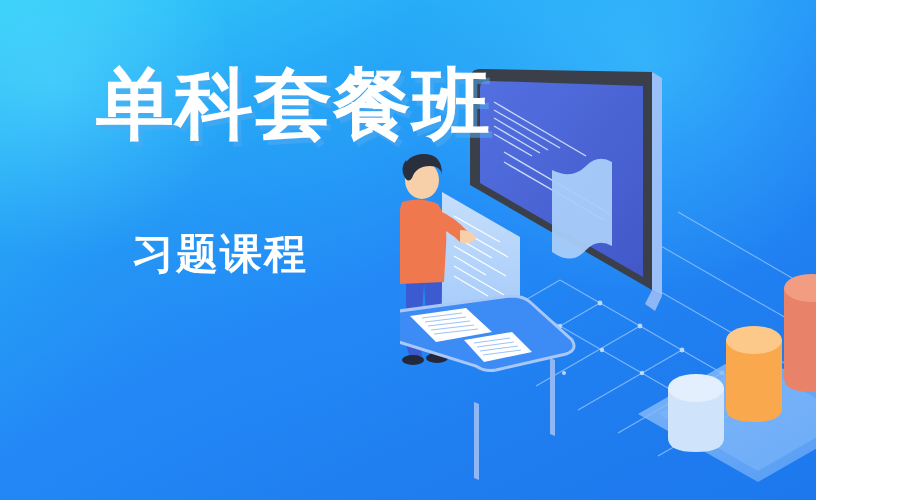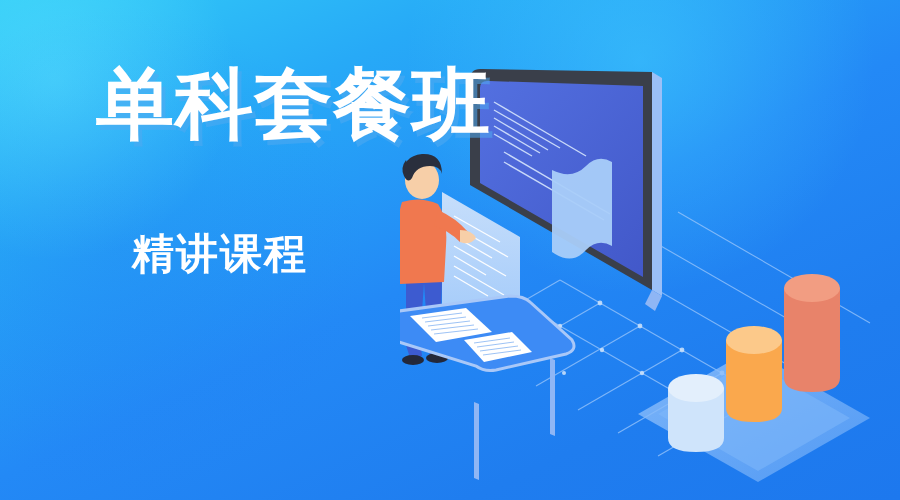--- a/index.html
+++ b/index.html
@@ -2,21 +2,21 @@
 <html><head>
 <meta charset="utf-8">
 <style>
   html, body {
     margin: 0;
     padding: 0;
     background: #ffffff;
   }
   #banner {
     position: relative;
-    width: 900px;
+    width: 816px;
     height: 500px;
     overflow: hidden;
     font-family: "Liberation Sans", "DejaVu Sans", sans-serif;
     
     background:
       radial-gradient(circle 340px at 120px 250px, rgba(32,120,240,0.22) 0%, rgba(32,120,240,0.0) 72%),
       radial-gradient(circle 240px at 55px 80px,  rgba(90,225,255,0.55) 0%, rgba(90,225,255,0.0) 75%),
       radial-gradient(circle 300px at 640px 60px, rgba(70,215,255,0.45) 0%, rgba(70,215,255,0.0) 78%),
       linear-gradient(155deg, #33cdf7 0%, #27aaf7 24%, #2389f6 52%, #1f7def 78%, #1d78ee 100%);
   }
@@ -234,16 +234,16 @@
         <g>
           <path d="M 384 248 L 384 338 Q 384 352 412 352 Q 440 352 440 338 L 440 248 Z" fill="#e8836a"></path>
           <ellipse cx="412" cy="248" rx="28" ry="14" fill="#f29d82"></ellipse>
         </g>
       </g>
     </svg>
   </div>
 
   <div class="text-block">
     <h1 class="title">单科套餐班</h1>
-    <p class="sub sub-1">精讲课程</p>
+    <p class="sub sub-1">习题课程</p>
   </div>
 
 </div>
 
 </body></html>

